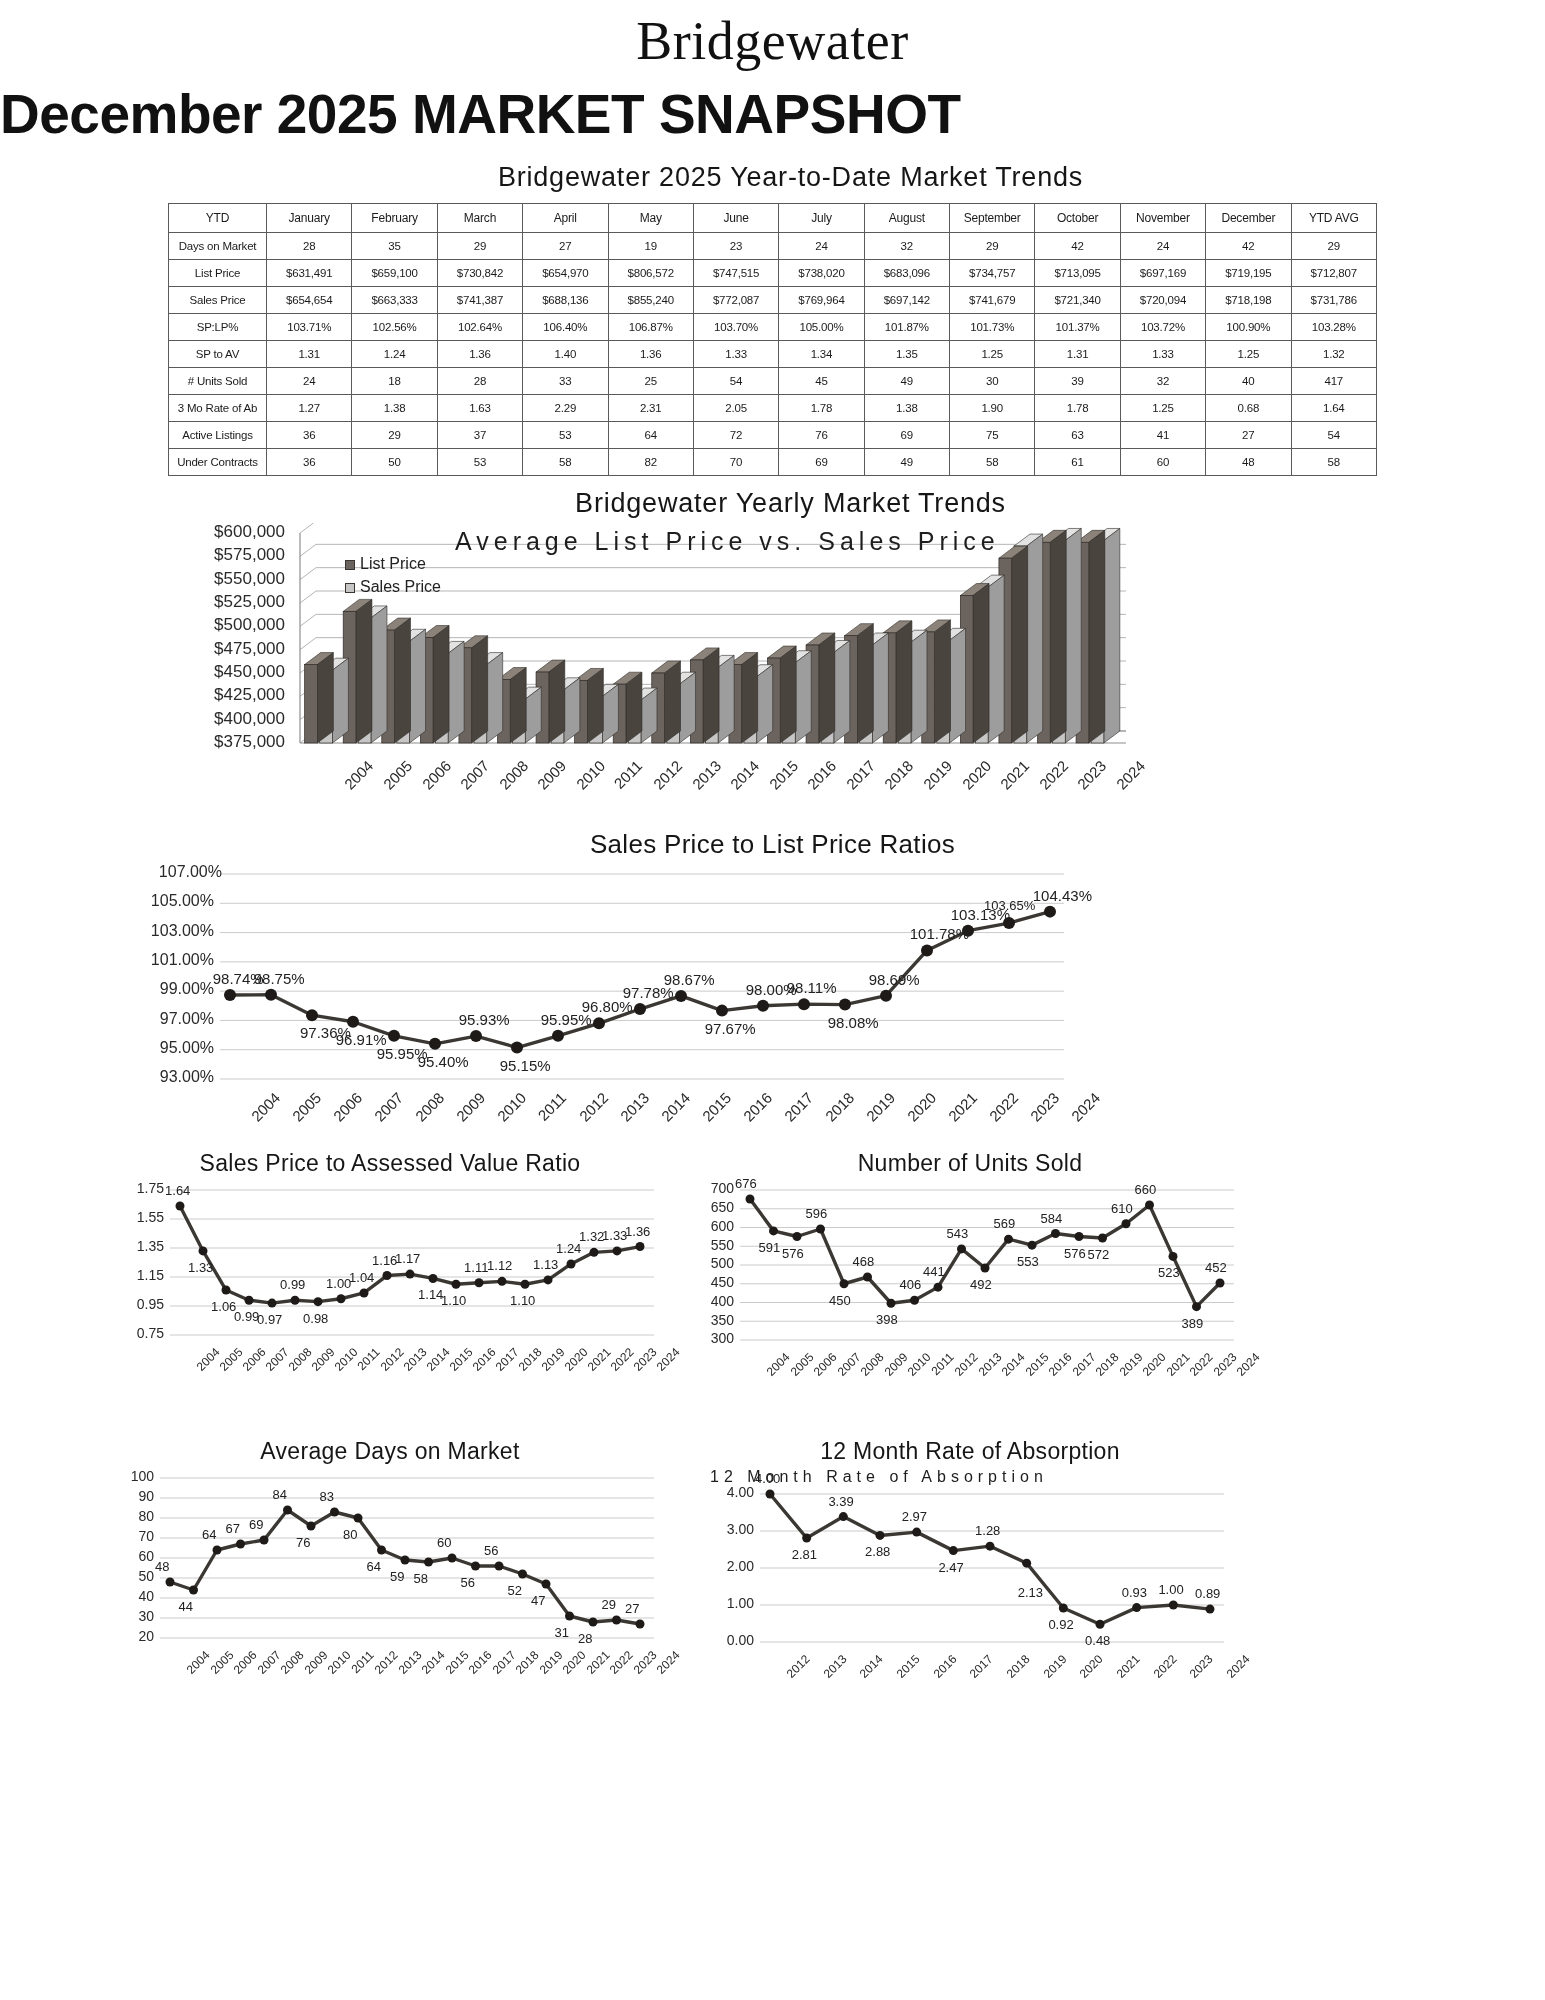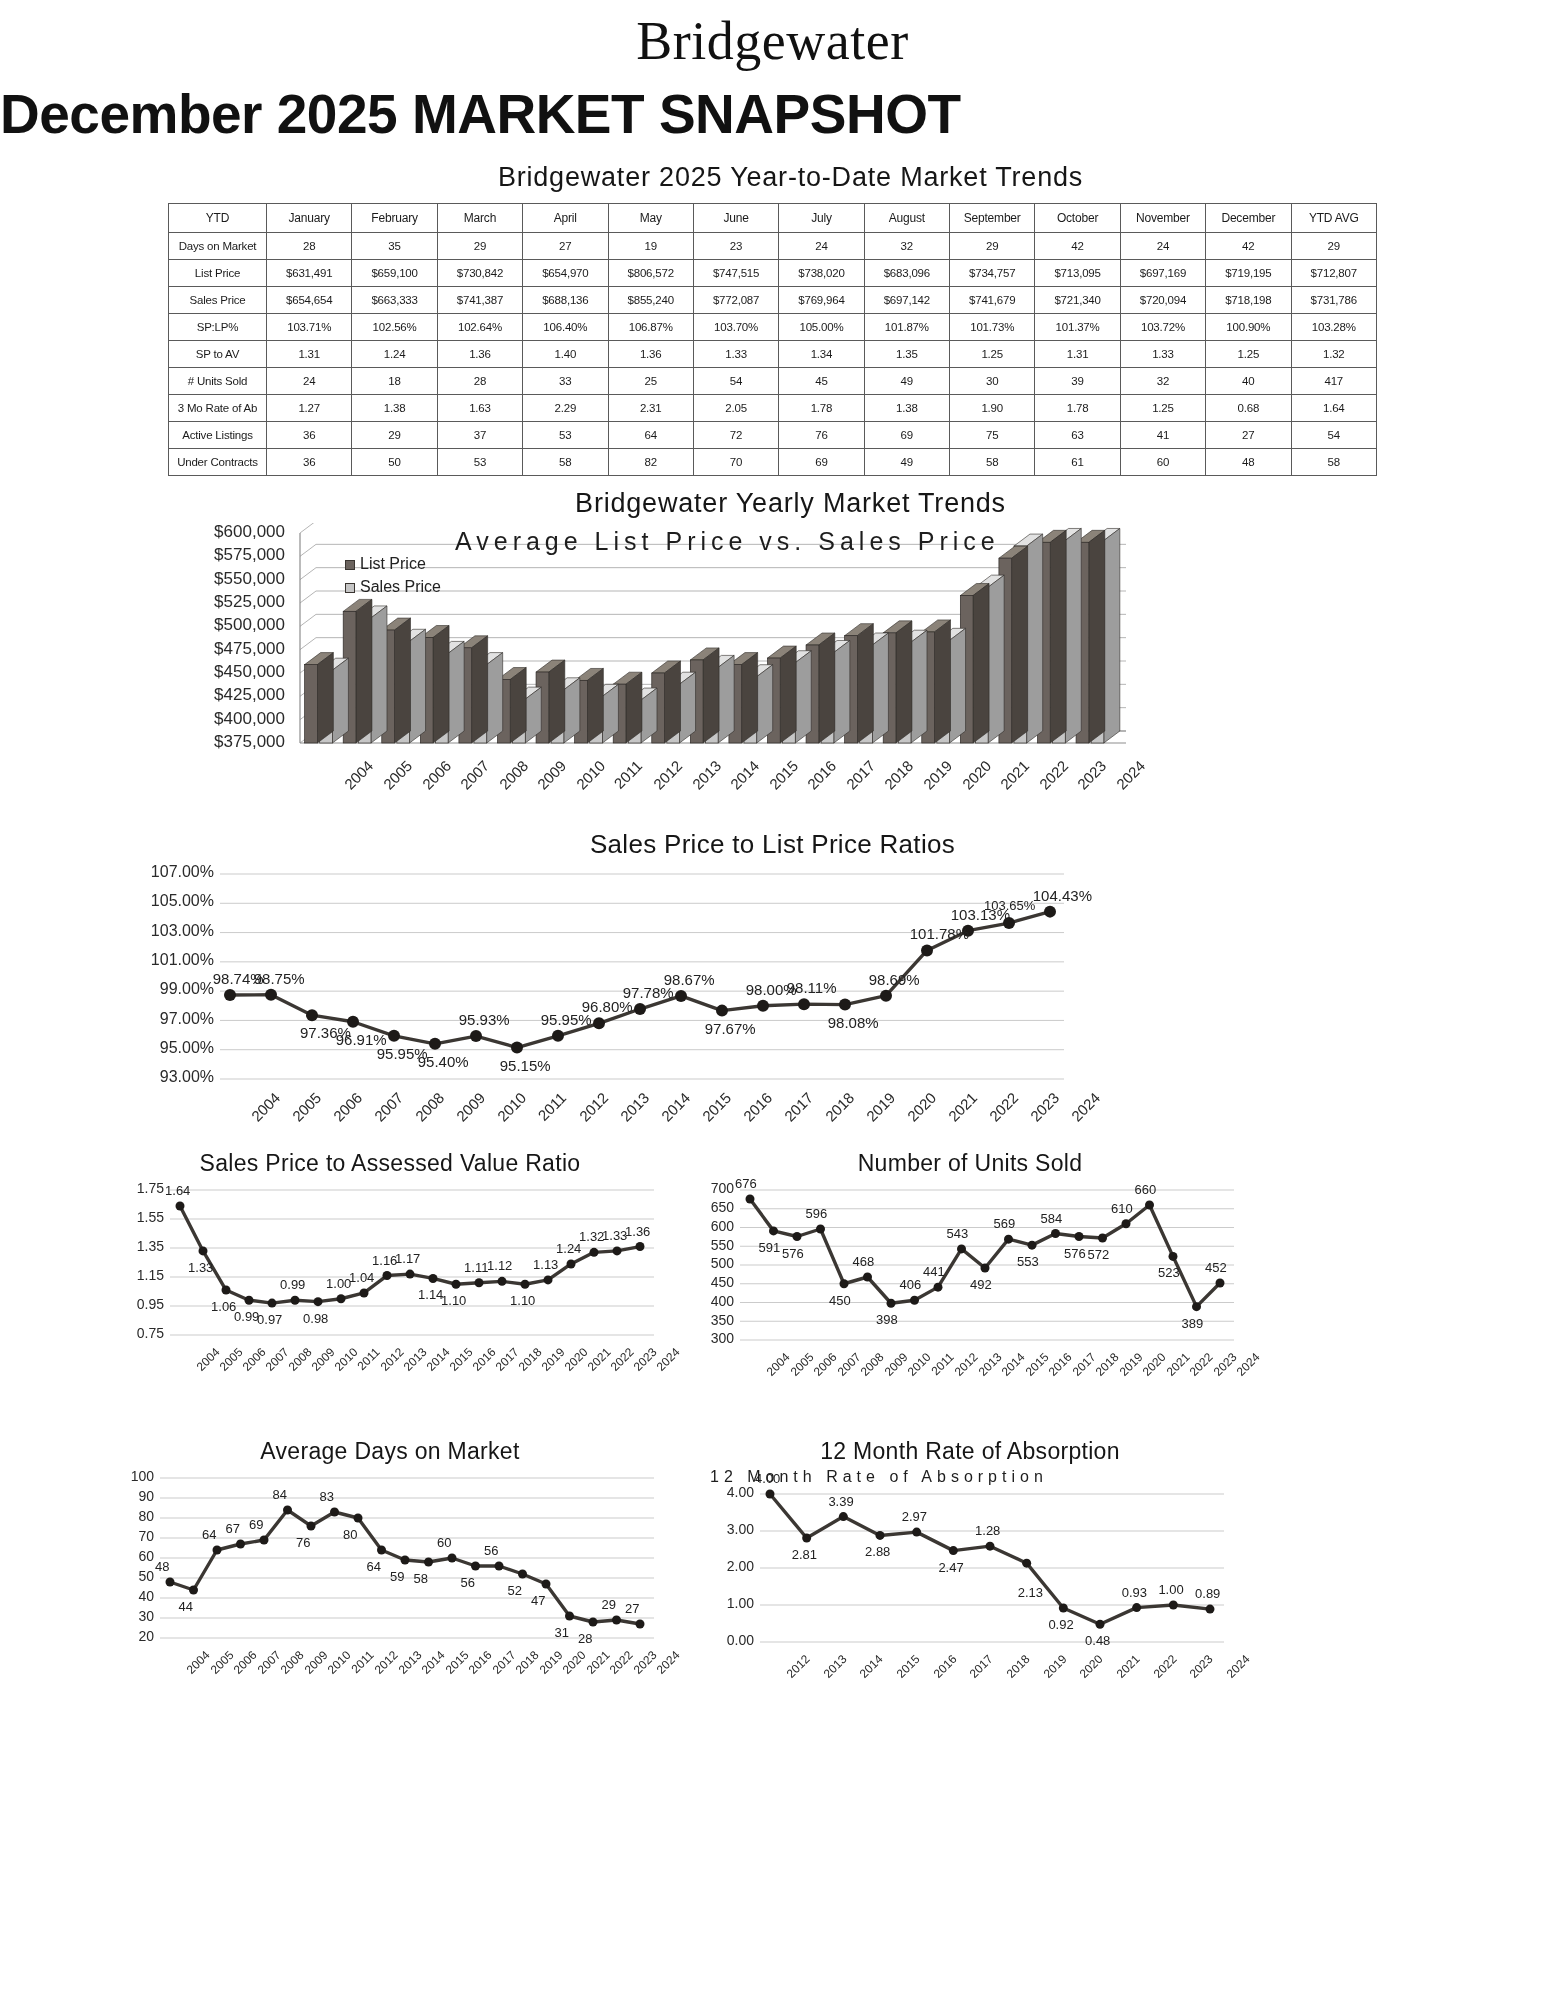--- a/index.html
+++ b/index.html
@@ -591,21 +591,21 @@
         <circle cx="722" cy="150.61785714285713" r="6" fill="#1d1a18"></circle>
         <circle cx="763" cy="145.78571428571428" r="6" fill="#1d1a18"></circle>
         <circle cx="804" cy="144.175" r="6" fill="#1d1a18"></circle>
         <circle cx="845" cy="144.61428571428576" r="6" fill="#1d1a18"></circle>
         <circle cx="886" cy="135.68214285714288" r="6" fill="#1d1a18"></circle>
         <circle cx="927" cy="90.43571428571425" r="6" fill="#1d1a18"></circle>
         <circle cx="968" cy="70.66785714285723" r="6" fill="#1d1a18"></circle>
         <circle cx="1009" cy="63.05357142857133" r="6" fill="#1d1a18"></circle>
         <circle cx="1050" cy="51.63214285714275" r="6" fill="#1d1a18"></circle>
       </svg>
-      <div class="axis-label" style="font-size: 16px; left: 0px; width: 214px; top: 3.12px;">107.00%</div>
+      <div class="axis-label" style="font-size: 16px; left: 8px; width: 214px; top: 3.12px;">107.00%</div>
       <div class="axis-label" style="font-size: 16px; left: 0px; width: 214px; top: 32.4057px;">105.00%</div>
       <div class="axis-label" style="font-size: 16px; left: 0px; width: 214px; top: 61.6914px;">103.00%</div>
       <div class="axis-label" style="font-size: 16px; left: 0px; width: 214px; top: 90.9771px;">101.00%</div>
       <div class="axis-label" style="font-size: 16px; left: 0px; width: 214px; top: 120.263px;">99.00%</div>
       <div class="axis-label" style="font-size: 16px; left: 0px; width: 214px; top: 149.549px;">97.00%</div>
       <div class="axis-label" style="font-size: 16px; left: 0px; width: 214px; top: 178.834px;">95.00%</div>
       <div class="axis-label" style="font-size: 16px; left: 0px; width: 214px; top: 208.12px;">93.00%</div>
       <div class="dlabel" style="font-size: 15px; left: 212.75px; top: 109.95px;">98.74%</div>
       <div class="xlab" style="font-size: 15px; left: 237.5px; top: 229px;">2004</div>
       <div class="dlabel" style="font-size: 15px; left: 253.75px; top: 109.804px;">98.75%</div>

